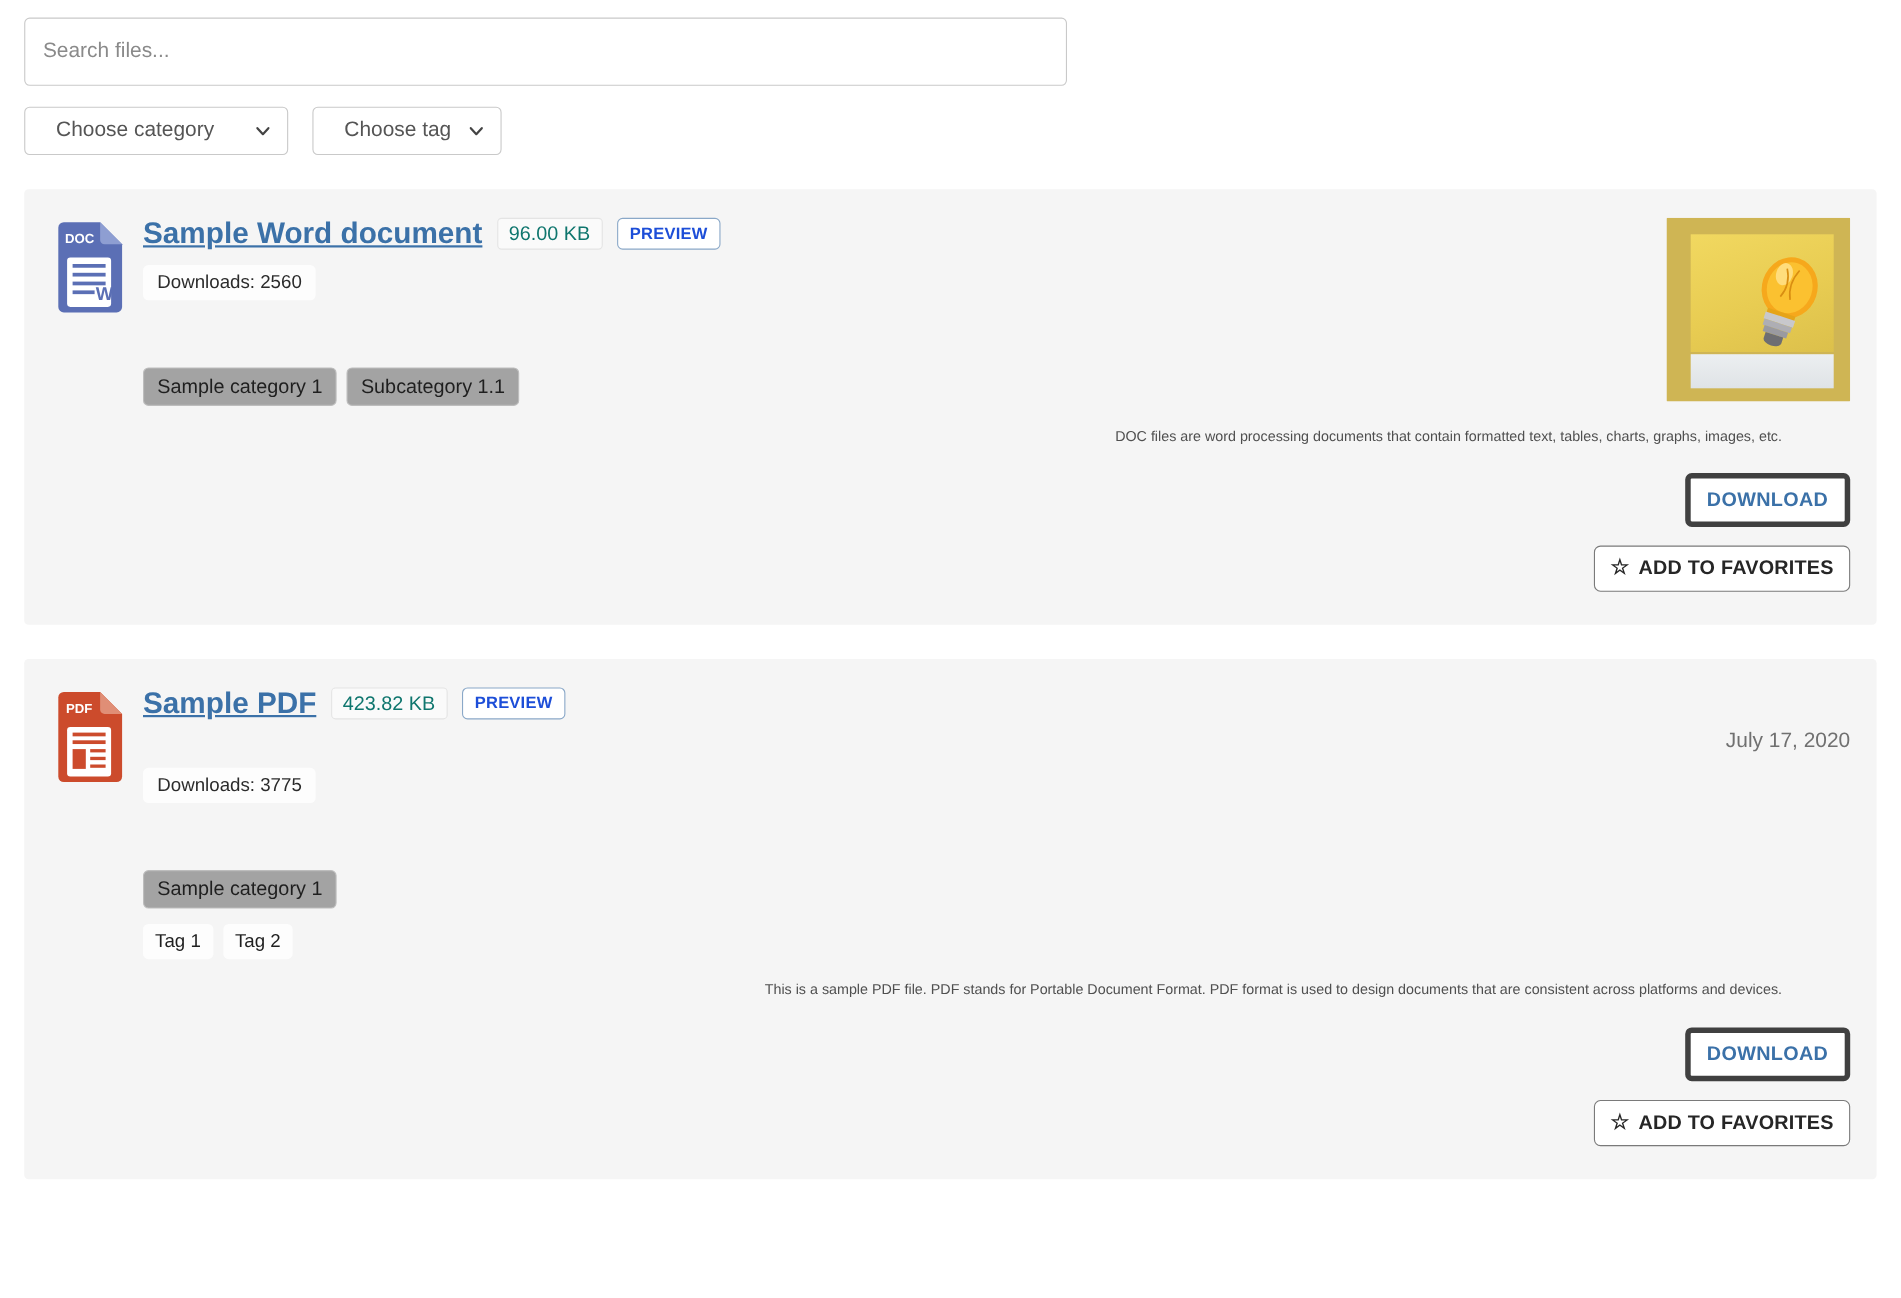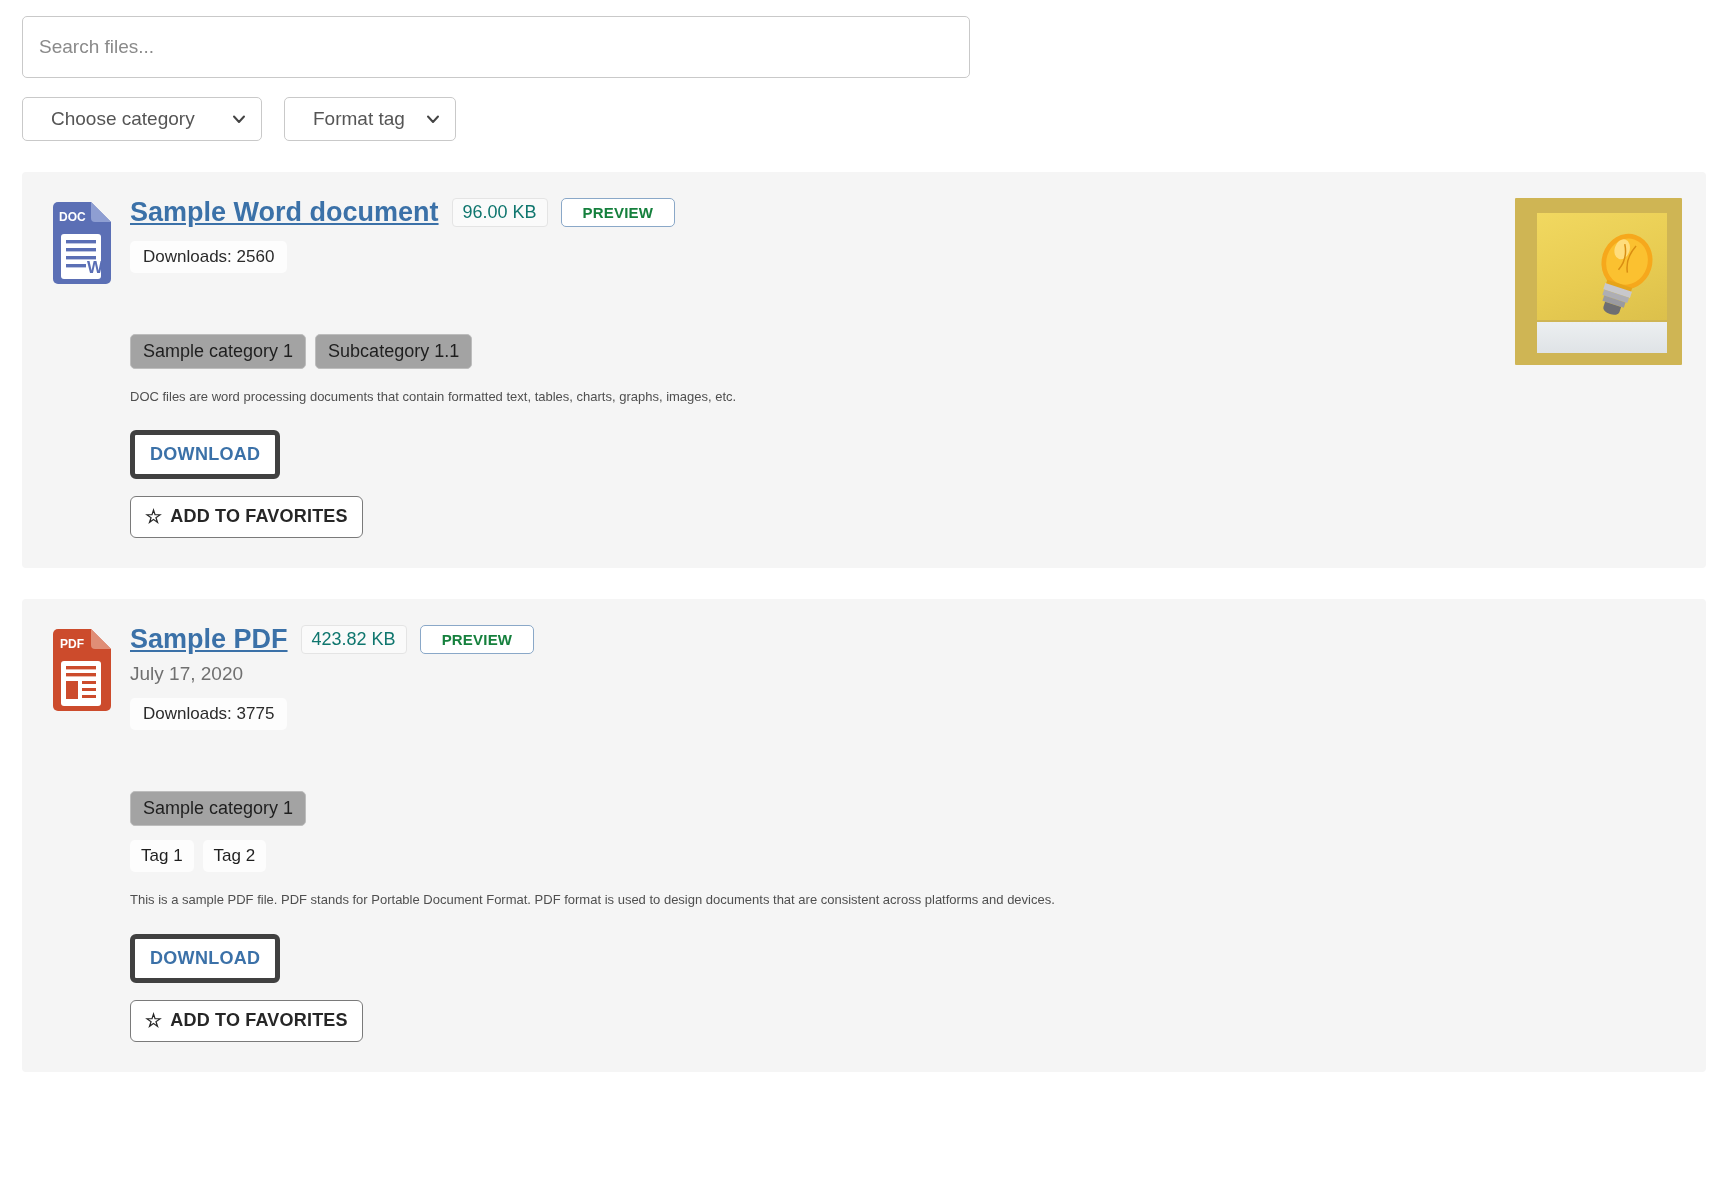--- a/index.html
+++ b/index.html
@@ -80,21 +80,21 @@
   .card-inner { display: flex; align-items: flex-start; }
 
   .file-icon {
     width: 66px;
     min-width: 66px;
     margin-right: 16px;
     margin-top: 3px;
   }
   .file-icon svg { display: block; }
 
-  .card-body { flex: 1; min-width: 0; }
+  .card-body { flex: 1; min-width: 0; text-align: right; }
 
   .title-row {
     display: flex;
     align-items: center;
     gap: 13px;
   }
   .file-title {
     font-size: 27px;
     font-weight: bold;
     color: #3b71a8;
@@ -109,25 +109,25 @@
     background: #fafafa;
     border: 1px solid #e4e4e4;
     border-radius: 4px;
     padding: 4px 10px 5px;
     line-height: 1;
     white-space: nowrap;
   }
   .preview-btn {
     font-size: 15px;
     font-weight: bold;
-    color: #15803d;
+    color: #1d4ed8;
     background: #fff;
     border: 1px solid #8aa8c8;
     border-radius: 5px;
-    padding: 6px 21px 6px;
+    padding: 6px 11px 6px;
     line-height: 1;
     letter-spacing: .2px;
     cursor: pointer;
     white-space: nowrap;
   }
 
   .file-date {
     font-size: 19px;
     color: #707070;
     margin-top: 9px;
@@ -264,21 +264,21 @@
   <div class="filters">
     <div class="select-box cat">
       <span>Choose category</span>
       <span class="caret">
         <svg viewBox="0 0 14 14">
             <path d="M2 4.5 L7 10 L12 4.5" fill="none" stroke="#444" stroke-width="2" stroke-linecap="round" stroke-linejoin="round"></path>
           </svg>
       </span>
     </div>
     <div class="select-box tag">
-      <span>Format tag</span>
+      <span>Choose tag</span>
       <span class="caret">
         <svg viewBox="0 0 14 14">
             <path d="M2 4.5 L7 10 L12 4.5" fill="none" stroke="#444" stroke-width="2" stroke-linecap="round" stroke-linejoin="round"></path>
           </svg>
       </span>
     </div>
   </div>
 
   <div class="card">
     <div class="card-inner">

